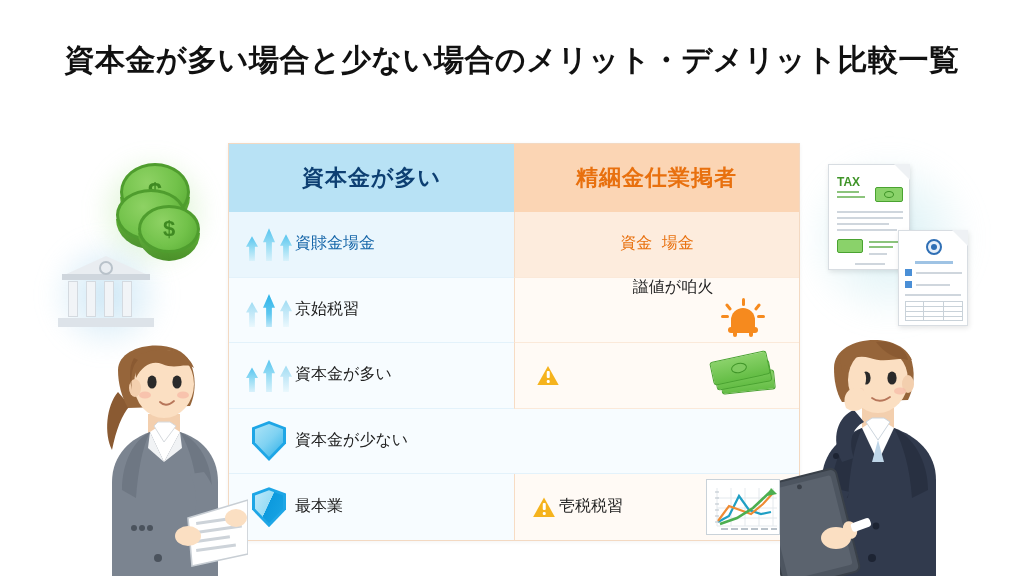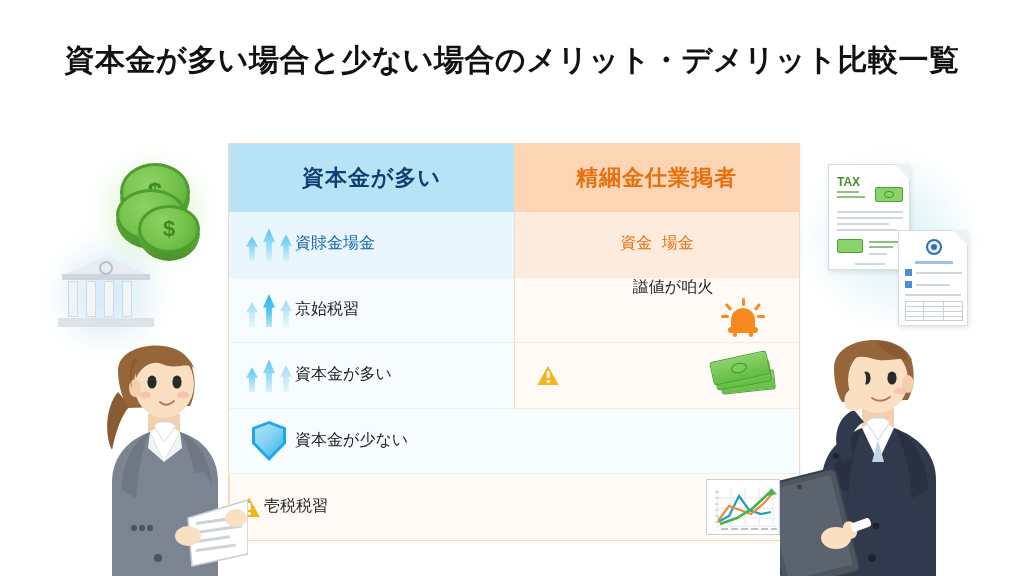--- a/index.html
+++ b/index.html
@@ -386,21 +386,30 @@
             <span class="shield">
                 <i class="outer"></i>
                 <i class="inner"></i>
               </span>
           </span>
           <span class="txt">資本金が少ない</span>
         </div>
       </div>
 
       <div class="row">
-        <div class="cell right" style="padding-left:4px;">
+        <div class="cell left">
+          <span class="icoslot">
+            <span class="shield dark">
+                <i class="outer"></i>
+                <i class="inner"></i>
+              </span>
+          </span>
+          <span class="txt">最本業</span>
+        </div>
+        <div class="cell right" style="padding-left:14px;">
           <span class="icoslot small">
             <span class="warn">
                 <i class="tri"></i>
                 <i class="bang"></i>
                 <i class="dot"></i>
               </span>
           </span>
           <span class="txt">壱税税習</span>
           <span class="trail">
             <span class="linechart">

